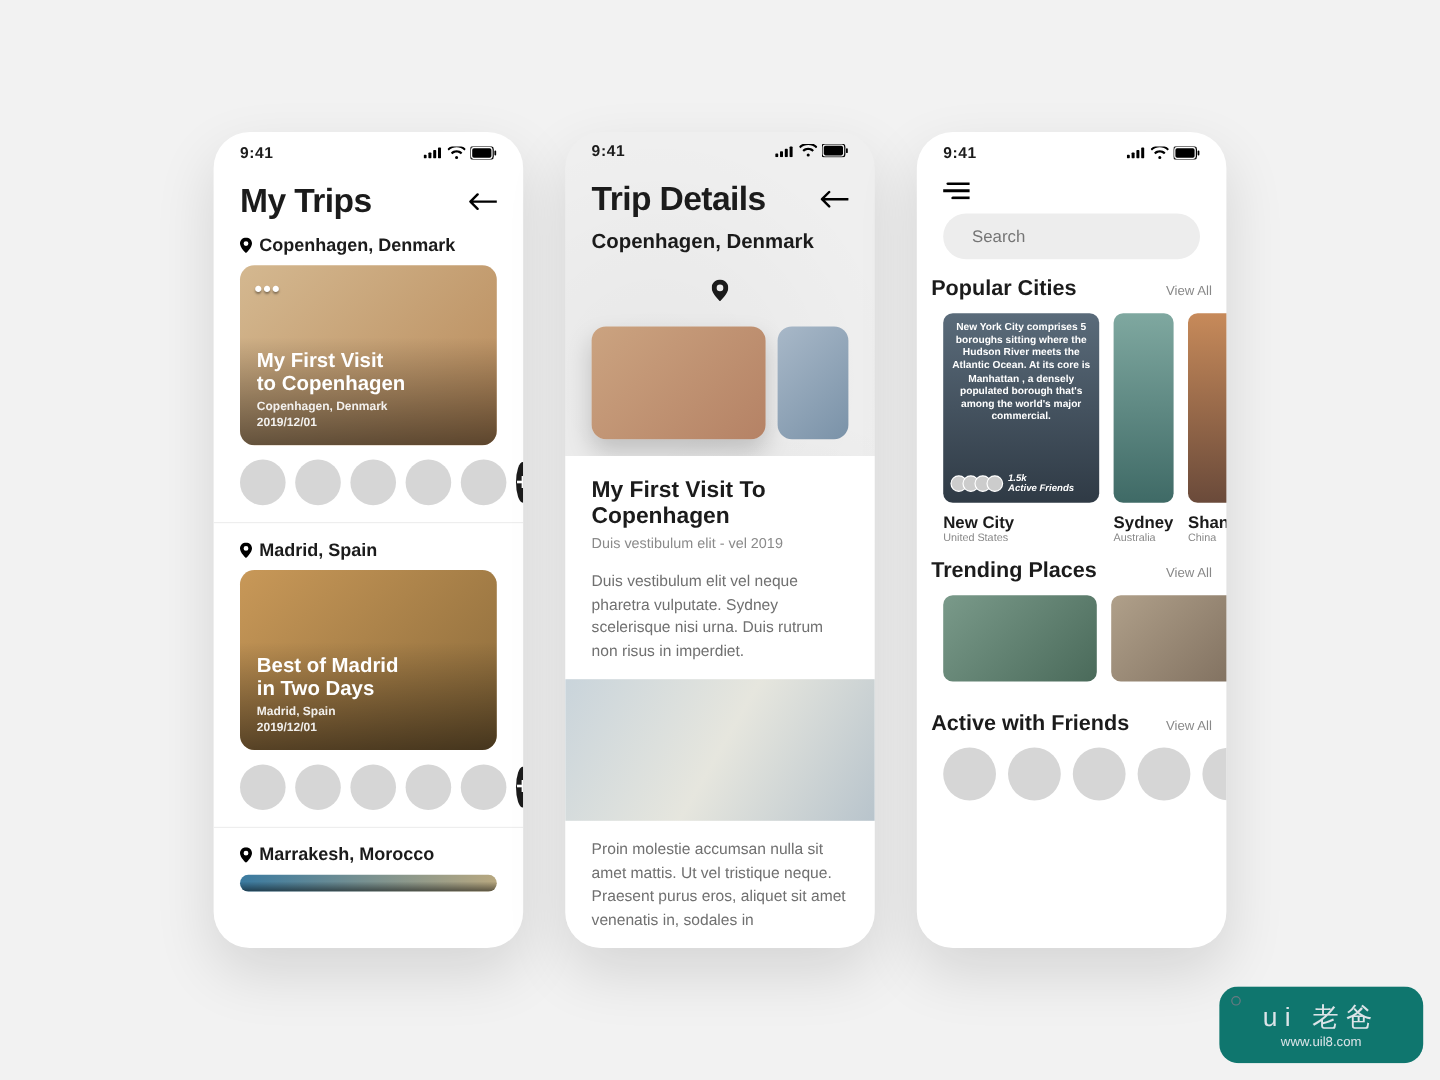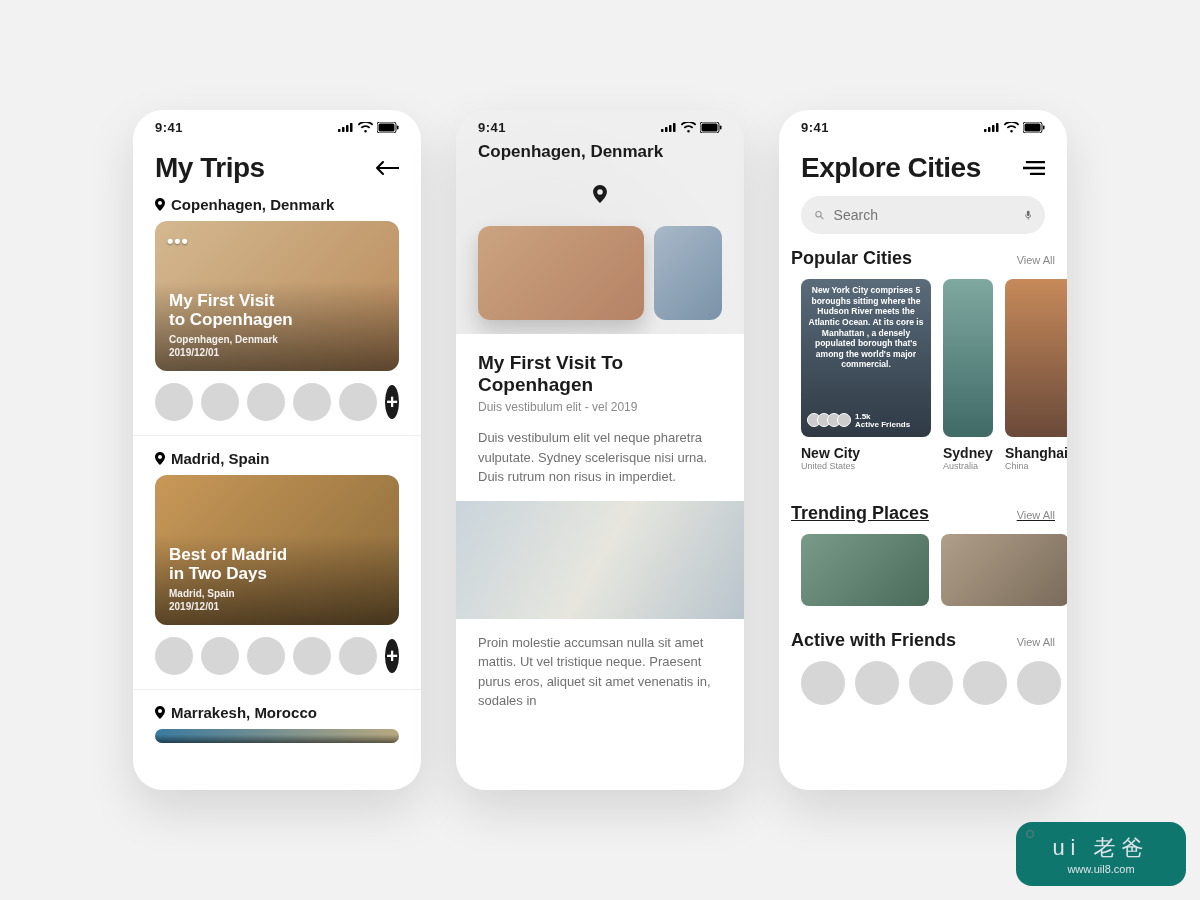--- a/index.html
+++ b/index.html
@@ -1,17 +1,17 @@
 <!DOCTYPE html>
 <html><head>
 <meta charset="utf-8">
 <style>
   * { box-sizing: border-box; margin: 0; padding: 0; }
   body { background: #f2f2f2; font-family: -apple-system, "Helvetica Neue", Arial, sans-serif; width: 1200px; height: 900px; display: flex; justify-content: center; align-items: center; gap: 35px; color: #1b1b1b; }
-  .phone { width: 288px; height: 680px; background: #fff; border-radius: 30px; box-shadow: 0 20px 50px rgba(0,0,0,0.12); overflow: hidden; position: relative; display:flex; flex-direction:column; }
+  .phone { width: 258px; height: 680px; background: #fff; border-radius: 30px; box-shadow: 0 20px 50px rgba(0,0,0,0.12); overflow: hidden; position: relative; display:flex; flex-direction:column; }
   .status-bar { height: 34px; display: flex; justify-content: space-between; align-items: center; padding: 0 22px; font-size: 13px; font-weight: 700; letter-spacing: 0.5px; }
   .status-right { display: flex; align-items: center; gap: 4px; }
   .header { display: flex; justify-content: space-between; align-items: center; padding: 8px 22px 12px 22px; }
   .header h1 { font-size: 28px; font-weight: 800; letter-spacing: -0.5px; }
   .content { flex:1; padding: 0 22px 0 22px; overflow: hidden; }
   .loc-row { display:flex; align-items:center; gap:6px; font-size:15px; font-weight:700; margin-bottom:8px; }
   .trip-card { position: relative; width:100%; height:150px; border-radius:12px; overflow:hidden; background:#c8b8a8; }
   .trip-card::before { content:""; position:absolute; inset:0; background:linear-gradient(to top, rgba(0,0,0,0.5), rgba(0,0,0,0) 60%); }
   .card-dots { position:absolute; top:10px; left:12px; color:#fff; font-size:18px; font-weight:900; letter-spacing:1px; text-shadow:0 1px 2px rgba(0,0,0,0.4); }
   .card-text { position:absolute; left:14px; bottom:12px; color:#fff; }
@@ -43,21 +43,21 @@
   .section-h { display:flex; justify-content:space-between; align-items:baseline; padding:0 12px; margin-bottom:10px; }
   .section-h h2 { font-size:18px; font-weight:800; }
   .view-all { font-size:11px; color:#888; }
   .city-row { display:flex; gap:12px; padding-left:22px; padding-right:0; margin-bottom:8px; }
   .city-card { flex:0 0 130px; display:flex; flex-direction:column; }
   .city-img { height:158px; border-radius:8px; position:relative; overflow:hidden; }
   .city-ny { background:linear-gradient(#5a6b7a,#2f3a45); }
   .city-sh { background:linear-gradient(#c78a5a,#6a4a3a); }
   .city-sy { background:linear-gradient(#7fa8a0,#3f6a66); }
   .city-overlay { position:absolute; inset:6px; font-size:8.5px; color:#fff; line-height:1.25; text-align:center; font-weight:600; }
-  .city-badge { position:absolute; left:6px; right:6px; bottom:8px; display:flex; gap:4px; }
+  .city-badge { position:absolute; left:6px; right:6px; bottom:8px; display:flex; align-items:center; gap:4px;font-style:italic; }
   .mini-av { display:flex; }
   .mini-av span { width:14px; height:14px; border-radius:50%; background:#ccc; border:1.5px solid #fff; margin-left:-4px; }
   .mini-av span:first-child{margin-left:0;}
   .badge-text { color:#fff; font-size:8px; font-weight:700; line-height:1; }
   .city-name { font-size:14px; font-weight:800; margin-top:8px; }
   .city-country { font-size:9px; color:#888; }
   .trend-row { display:flex; gap:12px; padding-left:22px; margin-bottom:14px; }
   .trend-img { flex:0 0 128px; height:72px; border-radius:8px; background:linear-gradient(135deg,#7a9a8a,#4a6a5a); }
   .trend-img.t2{background:linear-gradient(135deg,#b0a08a,#7a6a5a);}
   .trend-img.t3{background:linear-gradient(135deg,#c0a070,#8a6a3a);}
@@ -170,20 +170,26 @@
       <svg width="15" height="11" viewBox="0 0 15 11">
           <path d="M7.5 10.5a1.3 1.3 0 100-2.6 1.3 1.3 0 000 2.6zM4 6.5c2-2 5-2 7 0l1.3-1.3c-2.7-2.7-7-2.7-9.6 0L4 6.5zM1 3.5c3.6-3.6 9.4-3.6 13 0l1.3-1.3C11-2.1 4-2.1-.3 2.2L1 3.5z"></path>
         </svg>
       <svg width="22" height="11" viewBox="0 0 22 11">
           <rect x="0" y="0" width="19" height="11" rx="2.5" fill="none" stroke="#000" stroke-width="1"></rect>
           <rect x="1.5" y="1.5" width="16" height="8" rx="1.5"></rect>
           <rect x="20" y="3.5" width="1.5" height="4" rx="0.7"></rect>
         </svg>
     </div>
   </div>
+  <div class="header" style="position:relative;z-index:2;">
+    <h1>Trip Details</h1>
+    <svg width="24" height="16" viewBox="0 0 24 16">
+        <path d="M24 8H2M8 2L2 8l6 6" stroke="#000" stroke-width="2" fill="none" stroke-linecap="round" stroke-linejoin="round"></path>
+      </svg>
+  </div>
   <div class="sub-loc" style="position:relative;z-index:2;">Copenhagen, Denmark</div>
   <div class="map-area">
     <svg width="14" height="18" viewBox="0 0 10 13">
         <path d="M5 0C2.2 0 0 2.2 0 5c0 3.5 5 8 5 8s5-4.5 5-8c0-2.8-2.2-5-5-5zm0 7a2 2 0 110-4 2 2 0 010 4z" fill="#1b1b1b"></path>
       </svg>
   </div>
   <div class="detail-photos" style="position:relative;z-index:2;">
     <div class="photo-lg"></div>
     <div class="photo-sm"></div>
   </div>
@@ -210,21 +216,20 @@
           <path d="M7.5 10.5a1.3 1.3 0 100-2.6 1.3 1.3 0 000 2.6zM4 6.5c2-2 5-2 7 0l1.3-1.3c-2.7-2.7-7-2.7-9.6 0L4 6.5zM1 3.5c3.6-3.6 9.4-3.6 13 0l1.3-1.3C11-2.1 4-2.1-.3 2.2L1 3.5z"></path>
         </svg>
       <svg width="22" height="11" viewBox="0 0 22 11">
           <rect x="0" y="0" width="19" height="11" rx="2.5" fill="none" stroke="#000" stroke-width="1"></rect>
           <rect x="1.5" y="1.5" width="16" height="8" rx="1.5"></rect>
           <rect x="20" y="3.5" width="1.5" height="4" rx="0.7"></rect>
         </svg>
     </div>
   </div>
   <div class="header">
-    <h1>Explore Cities</h1>
     <svg width="22" height="14" viewBox="0 0 22 14">
         <line x1="4" y1="1" x2="22" y2="1" stroke="#000" stroke-width="2.5" stroke-linecap="round"></line>
         <line x1="0" y1="7" x2="22" y2="7" stroke="#000" stroke-width="2.5" stroke-linecap="round"></line>
         <line x1="8" y1="13" x2="22" y2="13" stroke="#000" stroke-width="2.5" stroke-linecap="round"></line>
       </svg>
   </div>
   <div class="search-bar">
     <svg width="16" height="16" viewBox="0 0 16 16">
         <circle cx="6.5" cy="6.5" r="5" stroke="#9a9a9a" stroke-width="2" fill="none"></circle>
         <line x1="10.5" y1="10.5" x2="15" y2="15" stroke="#9a9a9a" stroke-width="2" stroke-linecap="round"></line>
@@ -262,21 +267,21 @@
       <div class="city-name" style="white-space:nowrap;overflow:hidden;">Sydney</div>
       <div class="city-country">Australia</div>
     </div>
     <div class="city-card" style="flex:0 0 88px;">
       <div class="city-img city-sh"></div>
       <div class="city-name">Shanghai</div>
       <div class="city-country">China</div>
     </div>
   </div>
 
-  <div class="section-h" style="margin-top:24px;text-decoration:underline;">
+  <div class="section-h" style="margin-top:4px;">
     <h2>Trending Places</h2>
     <span class="view-all">View All</span>
   </div>
   <div class="trend-row">
     <div class="trend-img"></div>
     <div class="trend-img t2"></div>
     <div class="trend-img t3" style="flex:0 0 20px;"></div>
   </div>
 
   <div class="section-h" style="margin-top:10px;">

